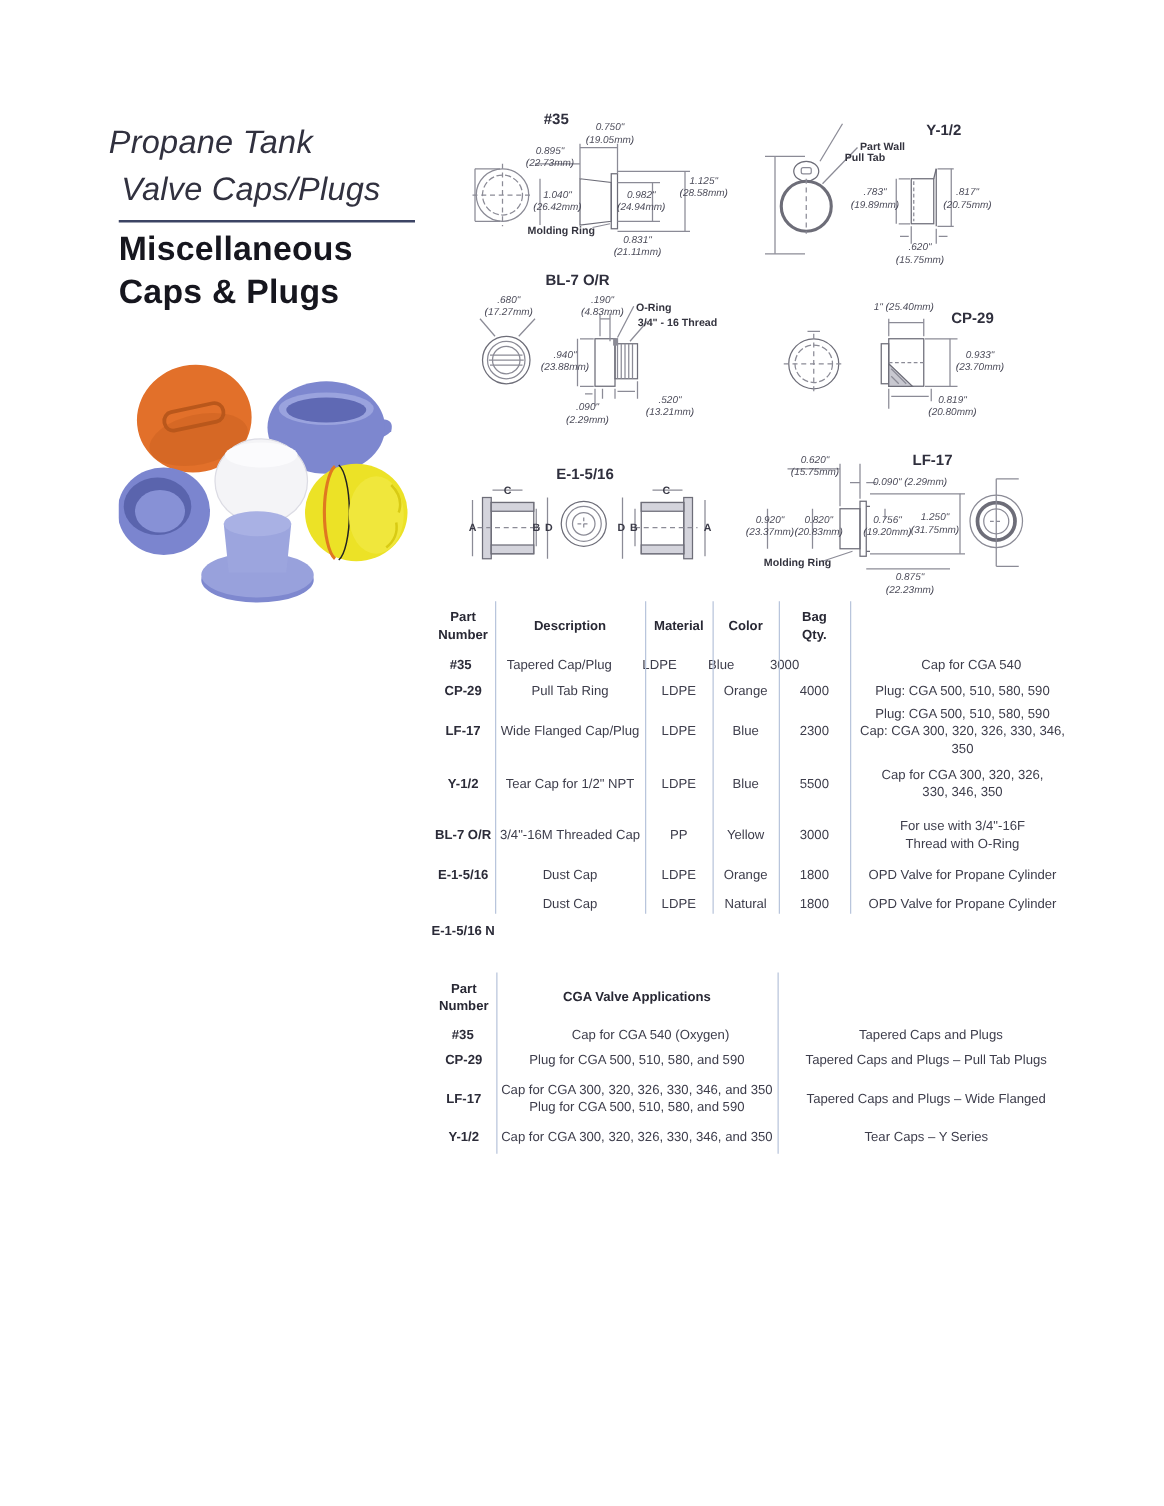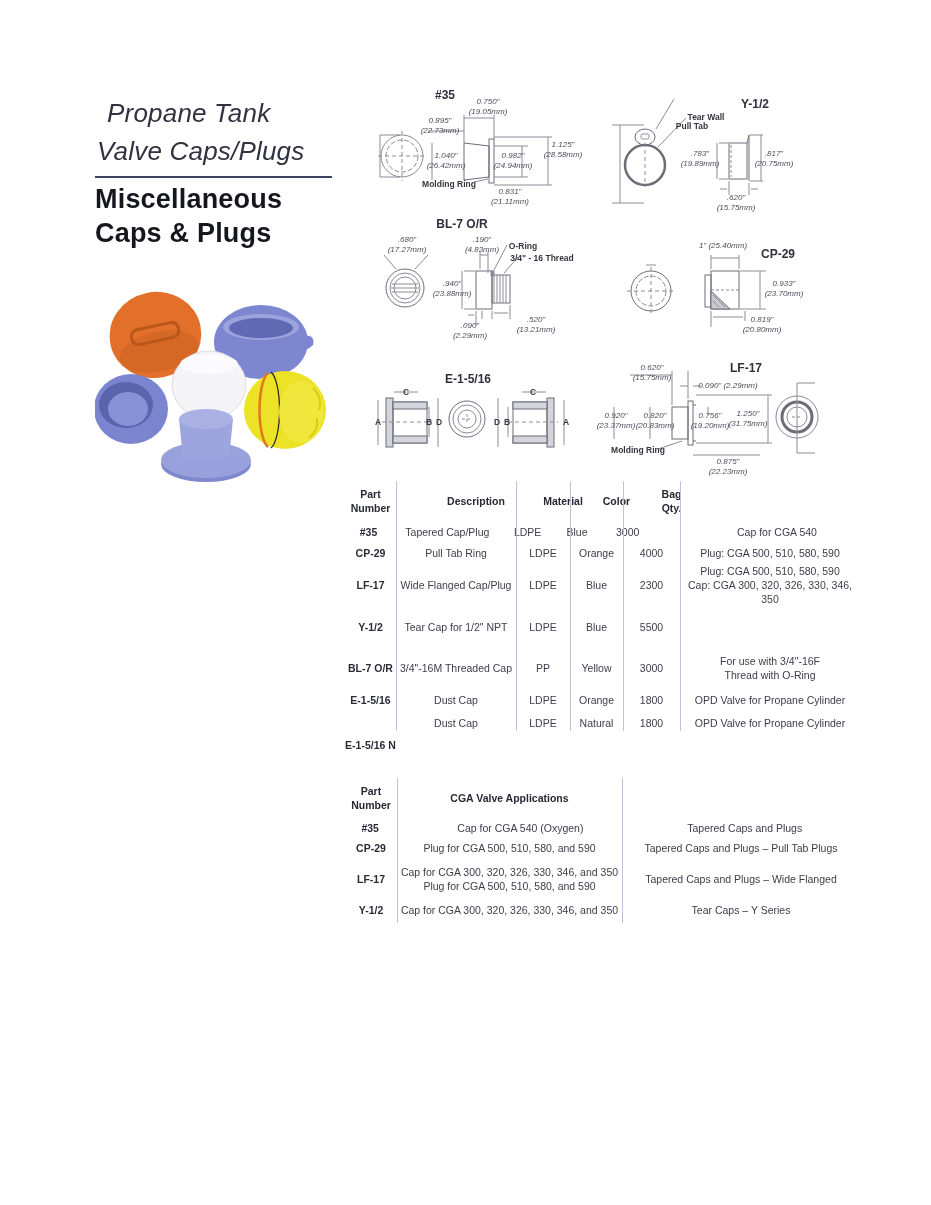--- a/index.html
+++ b/index.html
@@ -29,21 +29,21 @@
   .tbl { position:absolute; }
   .trow { display:flex; align-items:center; }
   .tcell { text-align:center; white-space:pre-line; font-size:10.5px; line-height:1.35; color:#3d3d4b; }
   .tcell.b { font-weight:bold; color:#2b2b38; }
   .thead .tcell { font-weight:bold; color:#282834; }
   .vline { position:absolute; top:0; bottom:0; width:1px; background:#b9c5dc; }
 </style>
 </head>
 <body>
 
-<div class="title-italic" style="left:107px; top:98px;">Propane Tank</div>
+<div class="title-italic" style="left:87px; top:98px;">Propane Tank</div>
 <div class="title-italic" style="left:97px; top:136px;">Valve Caps/Plugs</div>
 <div class="title-rule" style="left:95px; top:176px; width:237px;"></div>
 <div class="title-bold" style="left:95px; top:184px;">Miscellaneous</div>
 <div class="title-bold" style="left:95px; top:218px;">Caps &amp; Plugs</div>
 
 <div class="diag" style="left:370px; top:85px; width:220px; height:128px;">
   <svg class="line" width="220" height="128">
     <g stroke="#8b8b96" stroke-width="1" fill="none">
       <circle cx="32" cy="71" r="21"></circle>
       <circle cx="32" cy="71" r="16" stroke-dasharray="5 2"></circle>
@@ -111,21 +111,21 @@
       <line x1="150" y1="50" x2="163" y2="50"></line>
       <line x1="150" y1="96" x2="163" y2="96"></line>
       <line x1="129" y1="96" x2="129" y2="110"></line>
       <line x1="149" y1="98" x2="149" y2="110"></line>
       <line x1="120" y1="104" x2="127" y2="104"></line>
       <line x1="151" y1="104" x2="158" y2="104"></line>
     </g>
   </svg>
   <div class="dtitle" style="left:155px; top:12px;">Y-1/2</div>
   <div class="dimlabel" style="left:92px;  top:8px;margin-top:28px;">Pull Tab</div>
-  <div class="dimlabel" style="left:106px; top:27px;">Tear Wall</div>
+  <div class="dimlabel" style="left:106px; top:27px;">Part Wall</div>
   <div class="dim" style="left:100px; top:64px;">.783"
 (19.89mm)</div>
   <div class="dim" style="left:174px; top:64px;">.817"
 (20.75mm)</div>
   <div class="dim" style="left:136px; top:108px;">.620"
 (15.75mm)</div>
 </div>
 
 <div class="diag" style="left:370px; top:215px; width:230px; height:132px;">
   <svg class="line" width="230" height="132">
@@ -356,21 +356,21 @@
 <div class="tbl" style="left:345px; top:481px; width:515px; height:250px;">
   <div class="vline" style="left:51px;"></div>
   <div class="vline" style="left:171px;"></div>
   <div class="vline" style="left:225px;"></div>
   <div class="vline" style="left:278px;"></div>
   <div class="vline" style="left:335px;"></div>
 
   <div class="trow thead" style="height:40px;">
     <div class="tcell" style="width:51px;">Part
 Number</div>
-    <div class="tcell" style="width:120px;padding-left:20px;">Description</div>
+    <div class="tcell" style="width:120px;">Description</div>
     <div class="tcell" style="width:54px;">Material</div>
     <div class="tcell" style="width:53px;">Color</div>
     <div class="tcell" style="width:57px;">Bag
 Qty.</div>
   </div>
 
   <div class="trow" style="height:22px;">
     <div class="tcell b" style="width:51px;">#35</div>
     <div class="tcell" style="width:120px;">Tapered Cap/Plug</div>
     <div class="tcell" style="width:54px;">LDPE</div>
@@ -394,20 +394,22 @@
     <div class="tcell" style="width:57px;">2300</div>
     <div class="tcell" style="width:180px;">Plug: CGA 500, 510, 580, 590
 Cap: CGA 300, 320, 326, 330, 346, 350</div>
   </div>
   <div class="trow" style="height:42px;">
     <div class="tcell b" style="width:51px;">Y-1/2</div>
     <div class="tcell" style="width:120px;">Tear Cap for 1/2" NPT</div>
     <div class="tcell" style="width:54px;">LDPE</div>
     <div class="tcell" style="width:53px;">Blue</div>
     <div class="tcell" style="width:57px;">5500</div>
+    <div class="tcell" style="width:180px;">Cap for CGA 300, 320, 326,
+330, 346, 350</div>
   </div>
   <div class="trow" style="height:40px;">
     <div class="tcell b" style="width:51px;">BL-7 O/R</div>
     <div class="tcell" style="width:120px;">3/4"-16M Threaded Cap</div>
     <div class="tcell" style="width:54px;">PP</div>
     <div class="tcell" style="width:53px;">Yellow</div>
     <div class="tcell" style="width:57px;">3000</div>
     <div class="tcell" style="width:180px;">For use with 3/4"-16F
 Thread with O-Ring</div>
   </div>

